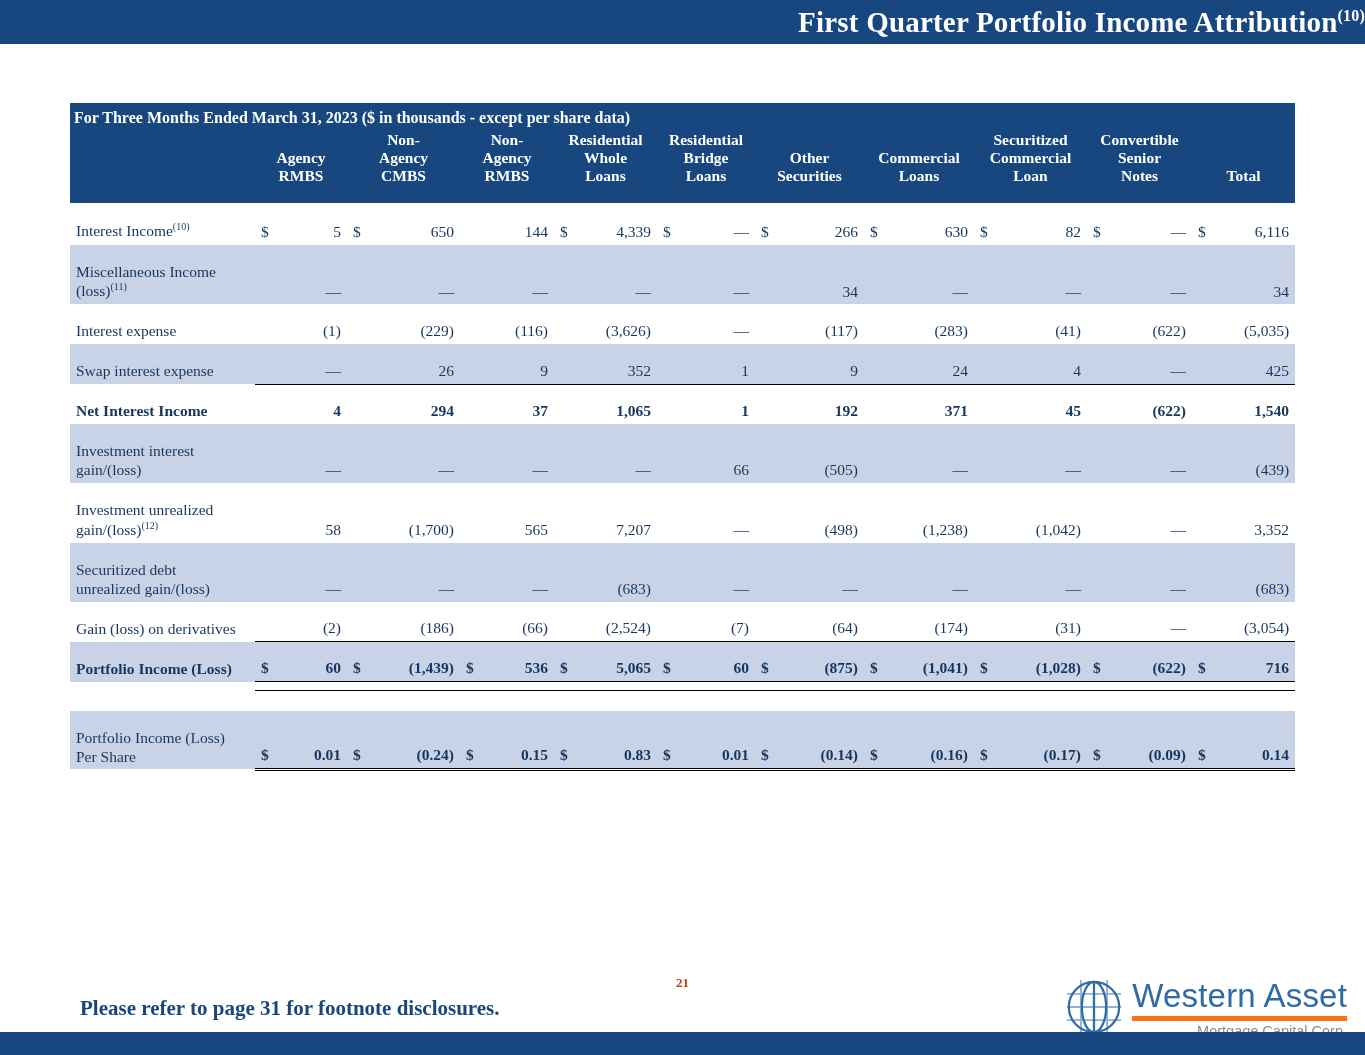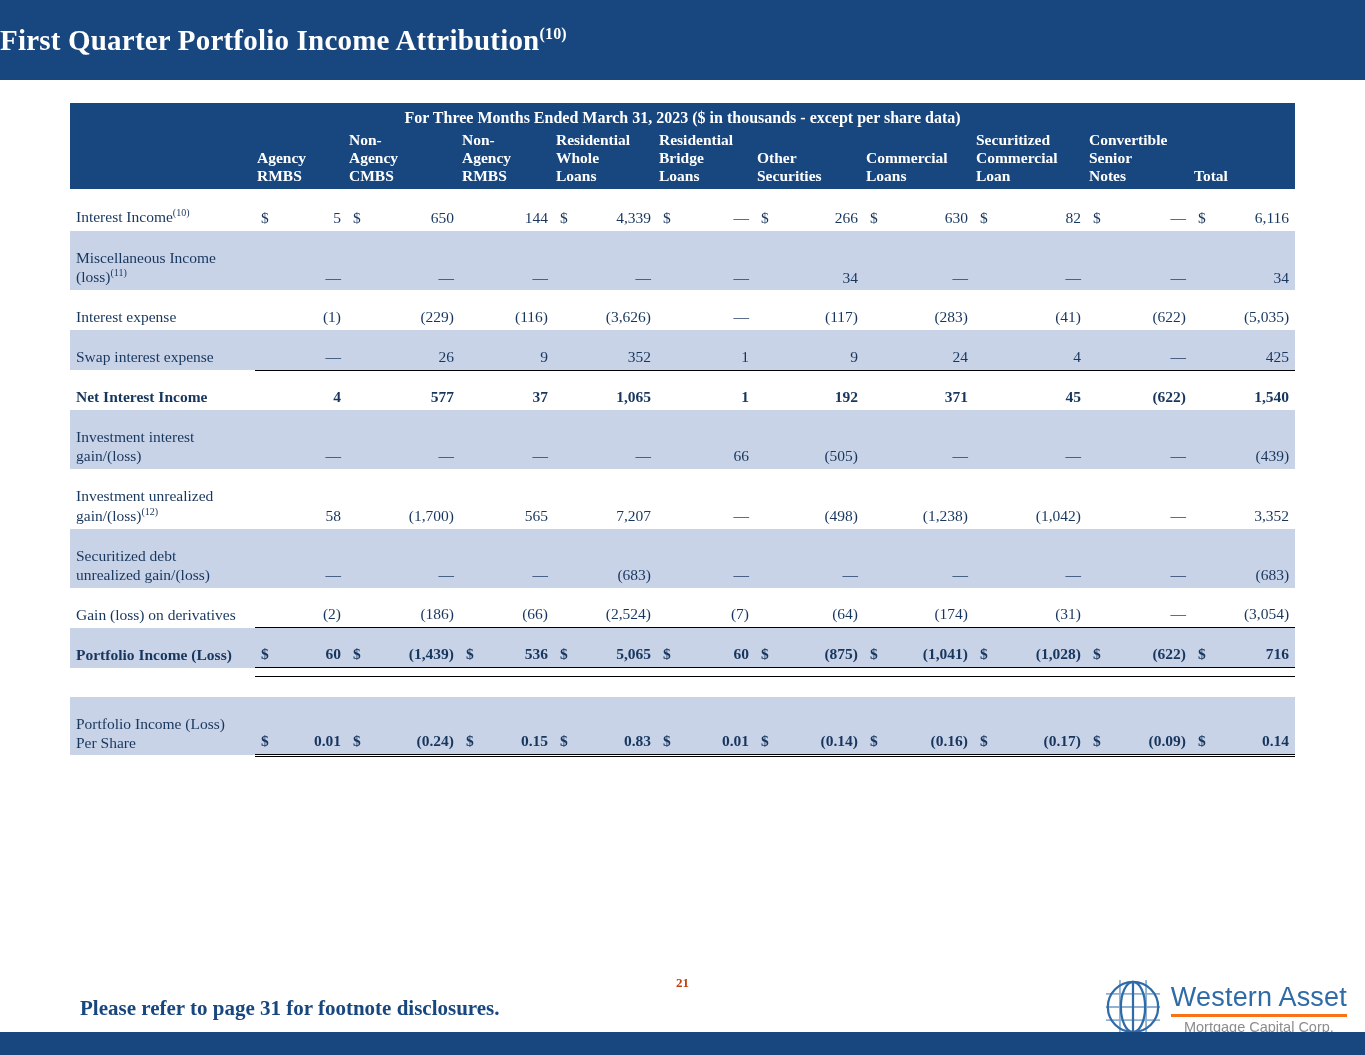--- a/index.html
+++ b/index.html
@@ -10,41 +10,41 @@
     position: relative;
     width: 1365px; height: 1055px;
     background: #fff;
     overflow: hidden;
     margin: 0 auto;
   }
 
   
   .banner {
     position: absolute; top: 0; left: 0;
-    width: 100%; height: 80px;
+    width: 100%; height: 44px;
     background: var(--banner-blue, #17477E);
-    display: flex; align-items: center; justify-content: flex-start;
+    display: flex; align-items: center; justify-content: flex-end; padding-left: 8px;
   }
   .banner h1 {
     color: #fff; font-size: 29px; font-weight: bold;
     letter-spacing: .2px;
   }
   .banner sup { font-size: 16px; vertical-align: super; }
 
   
   .table-wrap { position: absolute; left: 70px; top: 103px; }
   table { border-collapse: collapse; table-layout: fixed; width: 1225px; }
   thead th {
     background: var(--banner-blue, #17477E);
     color: #fff; font-weight: bold;
   }
-  th.period { font-size: 16px; text-align: center; padding: 6px 4px 2px; }
+  th.period { font-size: 16px; text-align: left; padding: 6px 4px 2px; }
   th.colhead {
-    font-size: 15.5px; text-align: left; vertical-align: bottom;
-    padding: 2px 2px 5px; line-height: 1.15;
+    font-size: 15.5px; text-align: center; vertical-align: bottom;
+    padding: 2px 2px 19px; line-height: 1.15;
   }
   td {
     font-size: 15.5px;
     color: var(--table-text, #17365D);
     padding: 3px 6px; vertical-align: bottom; line-height: 1.22;
   }
   td.label { text-align: left; padding: 18px 14px 3px 6px; }
   td.label sup { font-size: 10px; }
   td.num { text-align: right; }
   td.num .cell { display: flex; justify-content: space-between; align-items: baseline; }
@@ -68,26 +68,26 @@
     position: absolute; left: 80px; top: 996px;
     font-size: 21px; font-weight: bold;
     color: var(--banner-blue, #17477E);
   }
   .logo {
     position: absolute; right: 18px; top: 979px;
     display: flex; align-items: center; gap: 10px;
   }
   .logo-text { text-align: right; font-family: "Liberation Sans", sans-serif; }
   .logo-brand {
-    font-size: 27px; color: var(--logo-blue, #2F6BA7);
+    font-size: 33px; color: var(--logo-blue, #2F6BA7);
     line-height: 1.05; letter-spacing: .2px; text-align: right;
   }
   .logo-sub {
     font-size: 14.5px; color: var(--logo-gray, #8C8C8C);
-    border-top: 3px solid #f97316; padding-top: 2px; margin-top: 2px; text-align: center;
+    border-top: 5px solid #f97316; padding-top: 2px; margin-top: 2px;
   }
   .bottom-bar {
     position: absolute; left: 0; bottom: 0;
     width: 100%; height: 23px;
     background: var(--banner-blue, #17477E);
   }
 </style>
 </head>
 <body>
 
@@ -387,21 +387,21 @@
             <td class="label">Net Interest Income</td>
             <td class="num">
               <div class="cell">
                 <span class="dollar"></span>
                 <span class="val">4</span>
               </div>
             </td>
             <td class="num">
               <div class="cell">
                 <span class="dollar"></span>
-                <span class="val">577</span>
+                <span class="val">294</span>
               </div>
             </td>
             <td class="num">
               <div class="cell">
                 <span class="dollar"></span>
                 <span class="val">37</span>
               </div>
             </td>
             <td class="num">
               <div class="cell">

